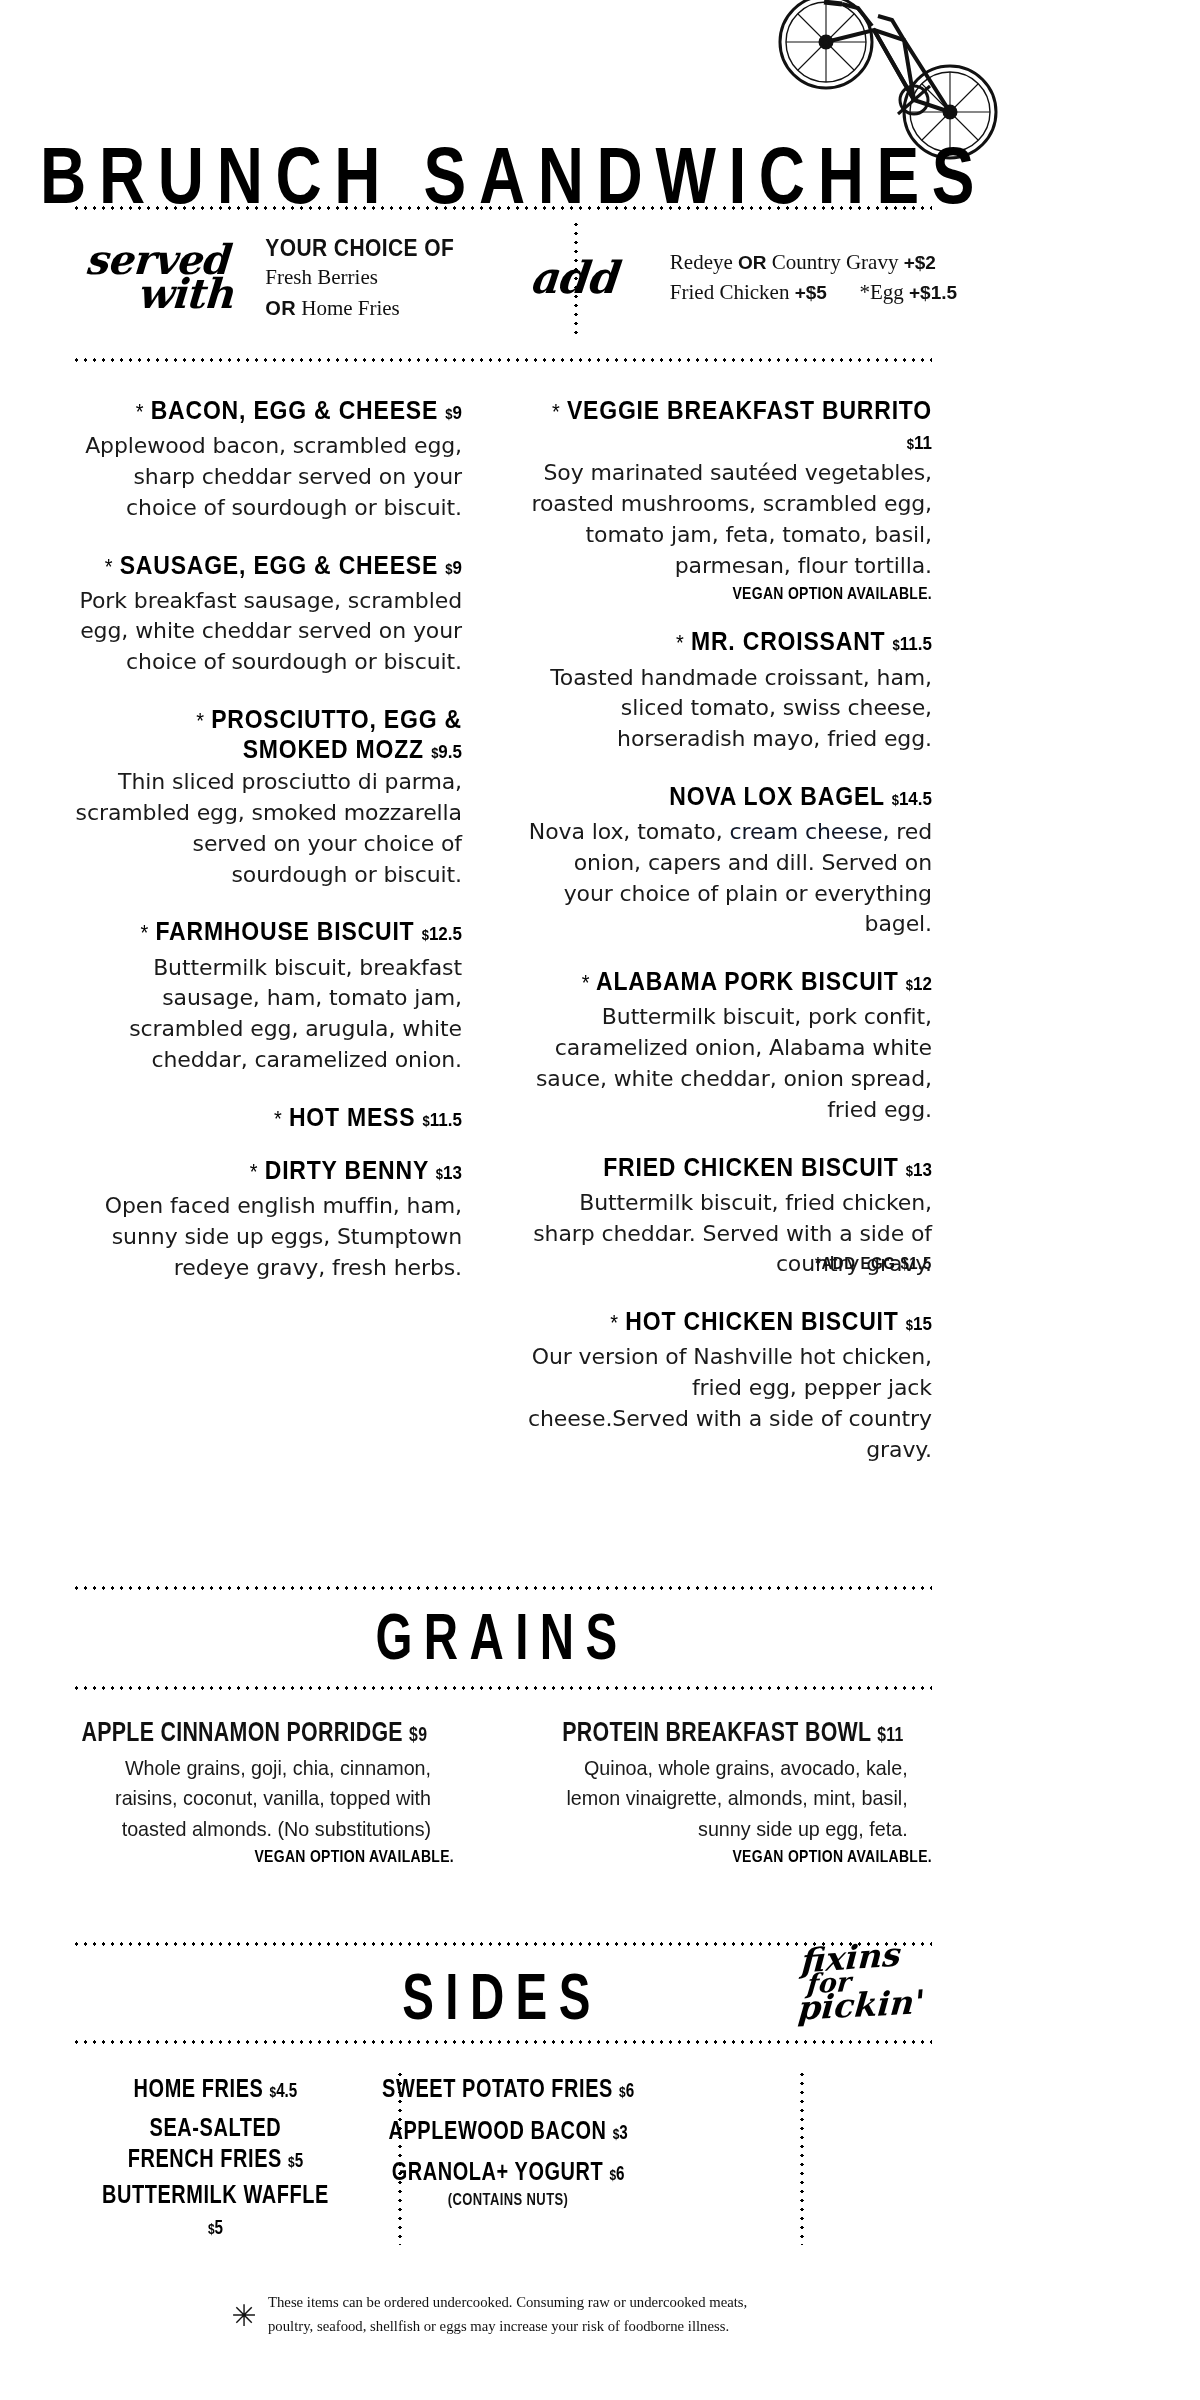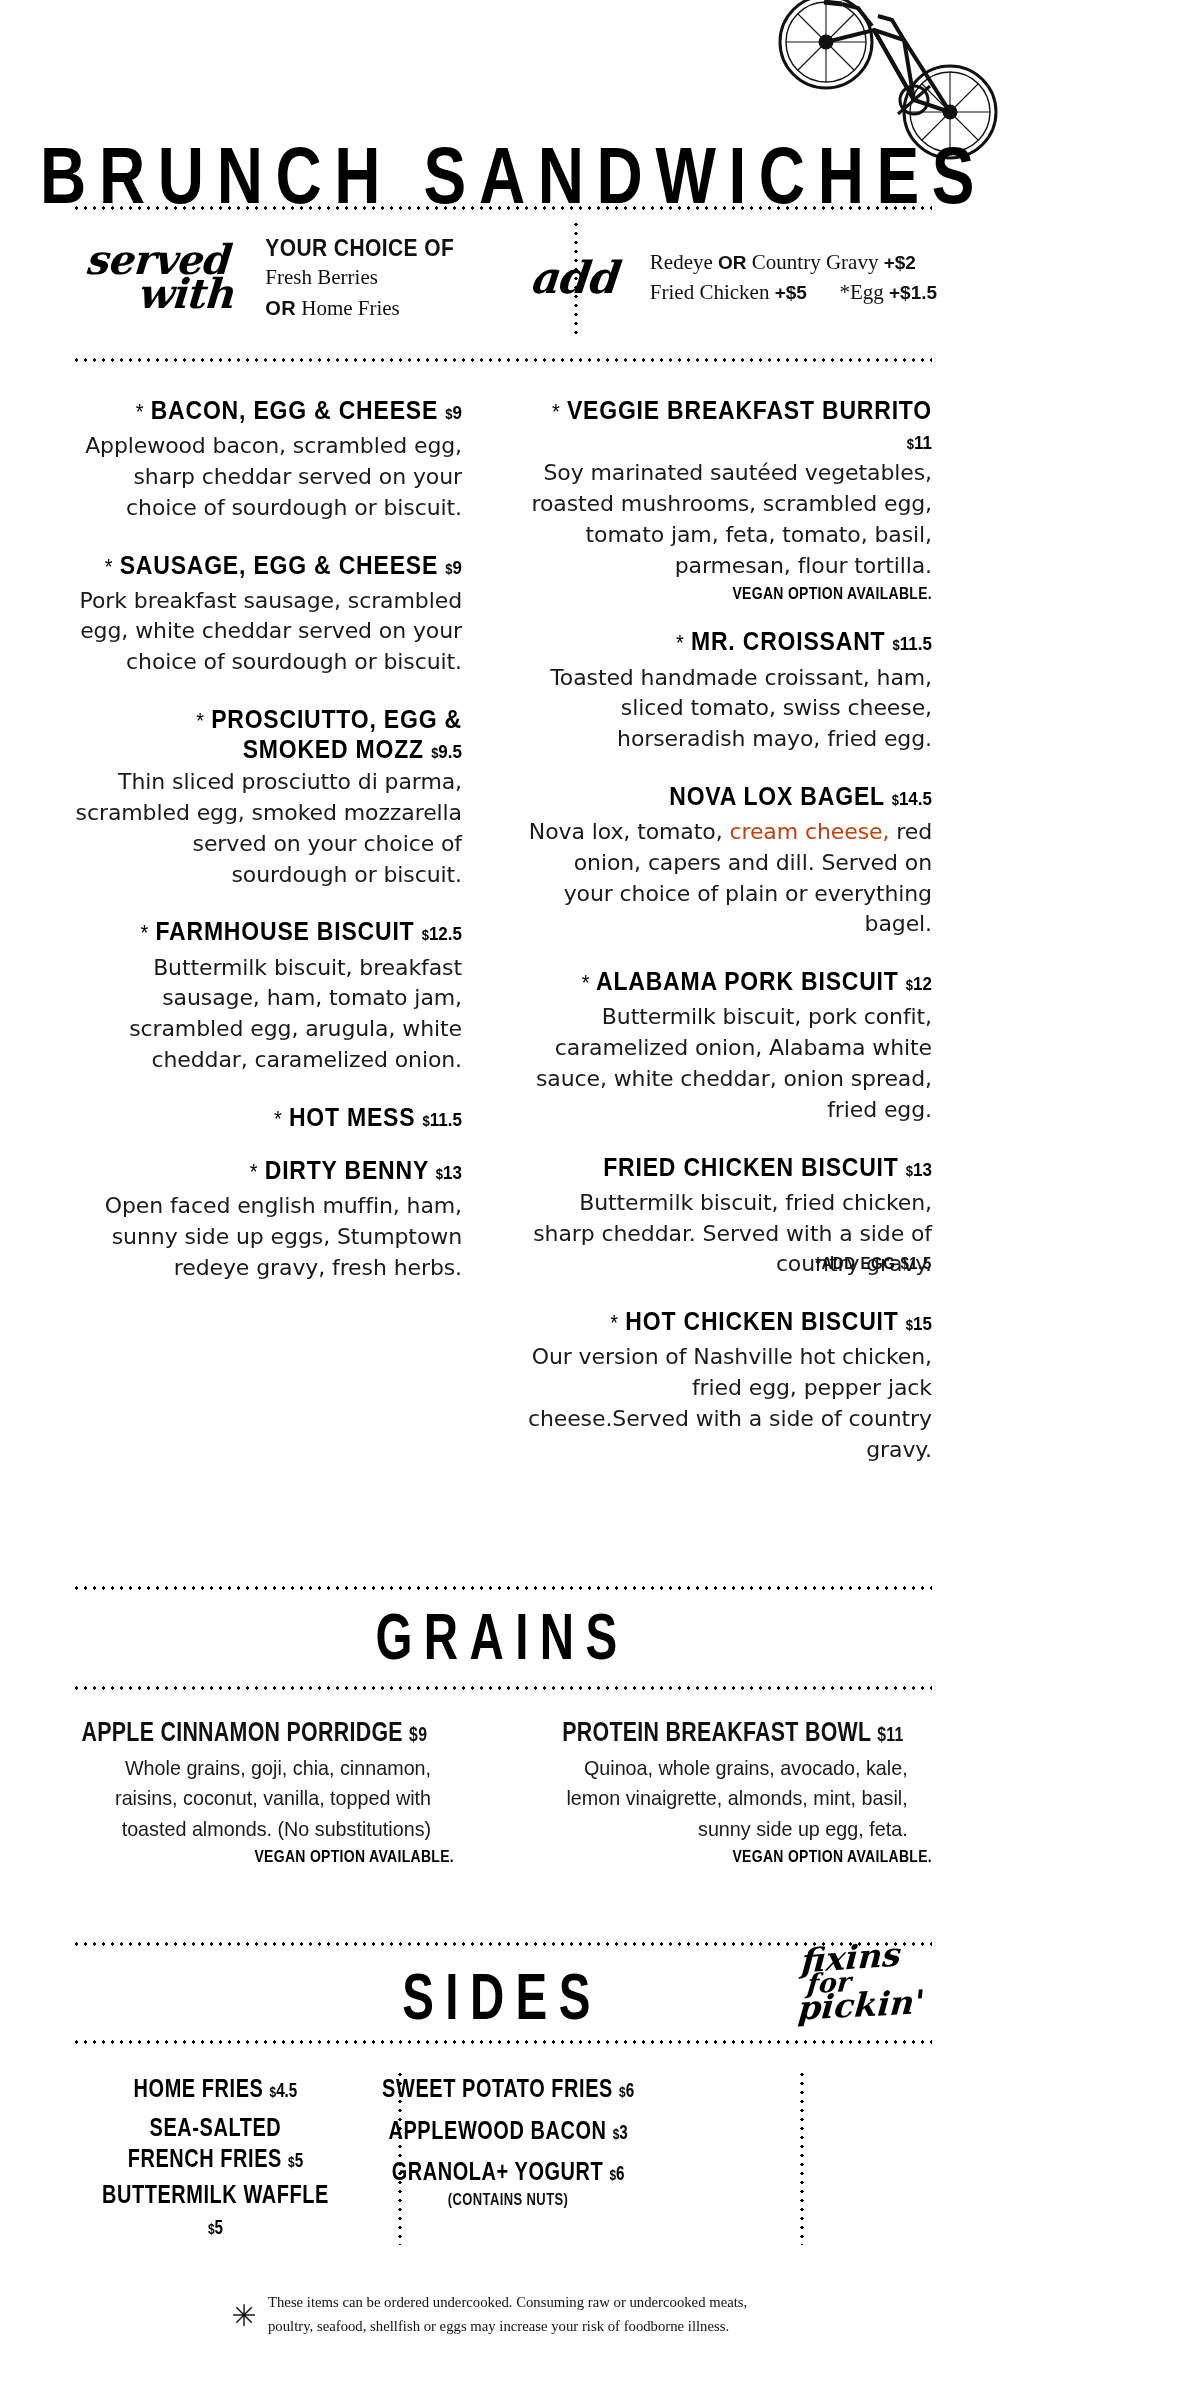--- a/index.html
+++ b/index.html
@@ -120,20 +120,21 @@
     letter-spacing:0.3px;
   }
   .addlines{
     padding-left:30px;
     line-height:1.42;
   }
   .addlines div{
     font-family:"Liberation Serif", serif;
     font-size:21px;
     white-space:nowrap;
+    margin-left:20px;
   }
   .addlines b{
     font-family:"Liberation Sans Narrow","Liberation Sans",sans-serif;
     font-weight:bold;
     font-size:19px;
   }
   .addlines .sp{ display:inline-block; width:22px; }
 
   
   .cols{
@@ -167,21 +168,21 @@
     font-weight:bold;
   }
   .item-head .price .d{ font-size:13px; }
   .item-desc{
     font-family:"DejaVu Sans", sans-serif;
     font-size:22px;
     line-height:1.40;
     color:#1a1a1a;
     letter-spacing:-0.1px;
   }
-  .item-desc .hl{ color:#c2410c; }
+  .item-desc .hl{ color:#0f172a; }
   .vegan{
     font-family:"Liberation Sans Narrow","Liberation Sans", sans-serif;
     font-weight:bold;
     font-size:14px;
     letter-spacing:0.3px;
     transform:scaleY(1.15);
     transform-origin:left top;
     margin-top:3px;
     color:#000;
   }

